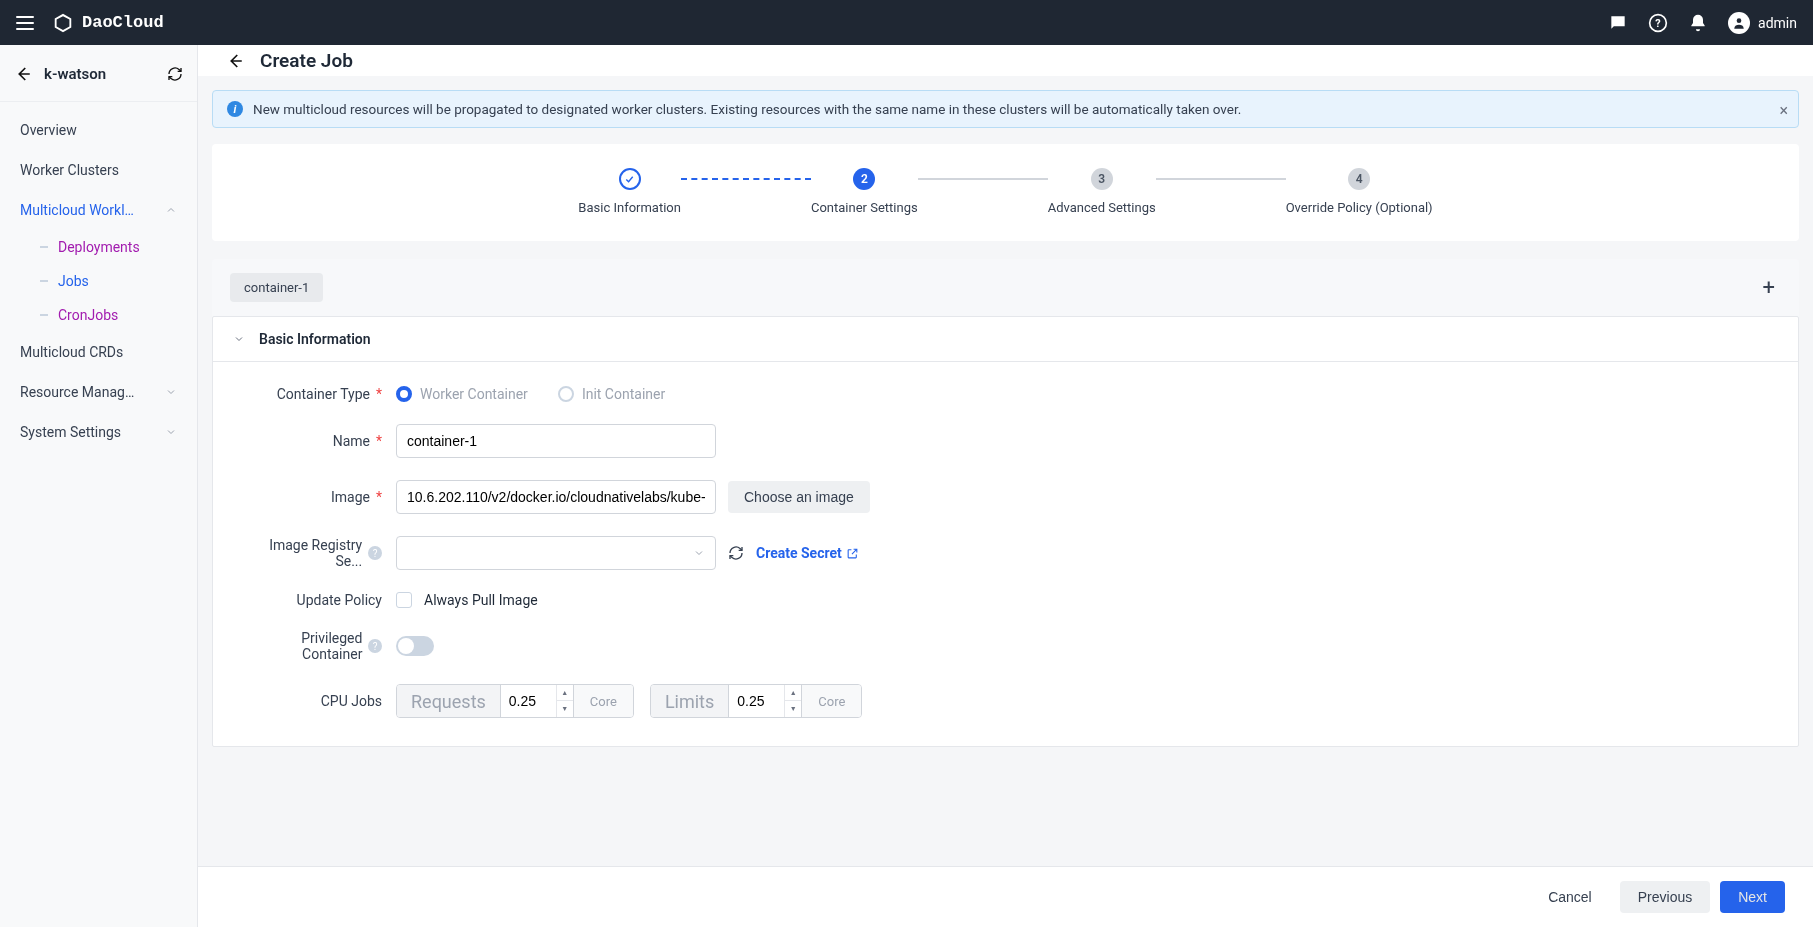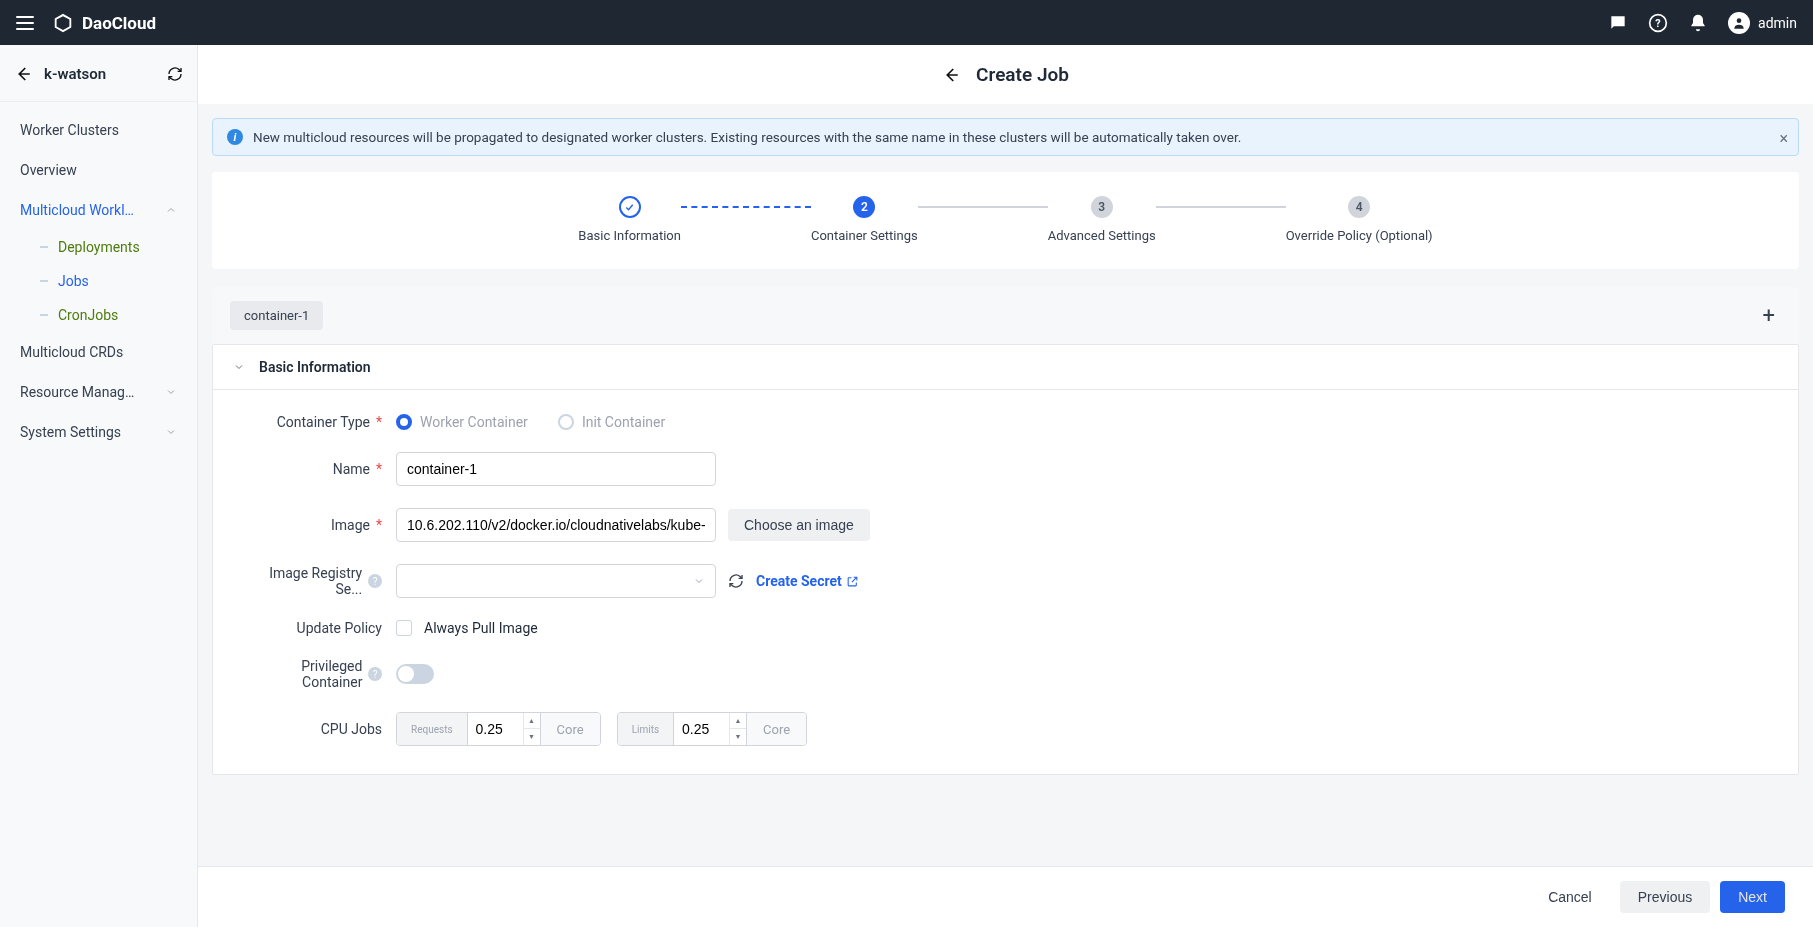--- a/index.html
+++ b/index.html
@@ -1,42 +1,42 @@
 <!DOCTYPE html>
 <html><head>
 <meta charset="utf-8">
 <style>
 * { box-sizing: border-box; margin: 0; padding: 0; }
 body { font-family: -apple-system, BlinkMacSystemFont, "Segoe UI", Roboto, sans-serif; font-size: 14px; color: #1f2937; background: #fff; }
 .topbar { height: 45px; background: #1f2733; color: #fff; display: flex; align-items: center; padding: 0 16px; justify-content: space-between; }
-.topbar-left { display: flex; align-items: center; gap: 18px; }
+.topbar-left { display: flex; align-items: center; gap: 18px; font-family: Liberation Mono, monospace; }
 .topbar-right { display: flex; align-items: center; gap: 20px; }
 .hamburger { display: flex; flex-direction: column; gap: 4px; cursor: pointer; }
 .hamburger span { width: 18px; height: 2px; background: #fff; border-radius: 1px; }
 .brand { display: flex; align-items: center; gap: 8px; font-weight: 700; font-size: 17px; }
 .brand-logo { width: 22px; height: 22px; }
 .top-icon { width: 20px; height: 20px; fill: #fff; cursor: pointer; }
 .user-chip { display: flex; align-items: center; gap: 8px; cursor: pointer; }
 .avatar-circle { width: 22px; height: 22px; border-radius: 50%; background: #fff; display: flex; align-items: center; justify-content: center; }
 .avatar-circle svg { width: 14px; height: 14px; fill: #1f2733; }
 .layout { display: flex; height: calc(100vh - 45px); }
 .sidebar { width: 198px; background: #f8f9fa; border-right: 1px solid #e5e7eb; display: flex; flex-direction: column; padding-top: 14px; }
 .sidebar-header { display: flex; align-items: center; justify-content: space-between; padding: 6px 14px 18px; border-bottom: 1px solid #eceef1; margin-bottom: 8px; gap: 47px; }
 .sidebar-header-left { display: flex; align-items: center; gap: 12px; }
 .back-arrow { width: 18px; height: 18px; cursor: pointer; }
 .cluster-name { font-weight: 600; font-size: 15px; }
 .refresh-icon { width: 16px; height: 16px; cursor: pointer; }
 .nav-item { padding: 12px 20px; font-size: 14px; color: #374151; cursor: pointer; display: flex; align-items: center; justify-content: space-between; }
 .nav-item.active { color: #2563eb; background: #eef2ff00; }
-.nav-sub { padding: 9px 20px 9px 40px; font-size: 14px; color: #4d7c0f; cursor: pointer; display: flex; align-items: center; gap: 10px; }
+.nav-sub { padding: 9px 20px 9px 40px; font-size: 14px; color: #a21caf; cursor: pointer; display: flex; align-items: center; gap: 10px; }
 .nav-sub::before { content: ""; width: 8px; height: 2px; background: #cbd5e1; }
 .nav-sub.active { color: #2563eb; }
 .chevron { width: 12px; height: 12px; }
 .main { flex: 1; background: #fff; display: flex; flex-direction: column; overflow: hidden; }
-.page-header { display: flex; align-items: center; gap: 16px; padding: 18px 28px; justify-content: center; }
+.page-header { display: flex; align-items: center; gap: 16px; padding: 4px 28px; }
 .page-title { font-size: 19px; font-weight: 600; }
 .content-scroll { flex: 1; overflow-y: auto; padding: 0 0 10px; background: #f5f6f8; }
 .alert { margin: 14px 14px 16px; background: #e8f3fd; border: 1px solid #b8dcf5; border-radius: 4px; padding: 10px 14px; display: flex; align-items: center; gap: 10px; font-size: 13.5px; color: #374151; position: relative; }
 .alert-icon { width: 16px; height: 16px; border-radius: 50%; background: #2f88e2; color: #fff; display: flex; align-items: center; justify-content: center; font-size: 11px; font-style: italic; font-weight: bold; flex-shrink: 0; }
 .alert-close { position: absolute; right: 10px; top: 10px; cursor: pointer; color: #6b7280; font-size: 16px; }
 .stepper-card { background: #fff; margin: 0 14px 18px; border-radius: 4px; padding: 24px 0 26px; }
 .stepper { display: flex; align-items: flex-start; justify-content: center; gap: 0; }
 .step { display: flex; flex-direction: column; align-items: center; gap: 10px; position: relative; }
 .step-circle { width: 22px; height: 22px; border-radius: 50%; display: flex; align-items: center; justify-content: center; font-size: 12px; font-weight: 600; }
 .step-circle.done { border: 2px solid #2563eb; color: #2563eb; background: #fff; }
@@ -67,21 +67,21 @@
 .radio-label { font-size: 14px; color: #9ca3af; }
 .text-input { height: 34px; border: 1px solid #d1d5db; border-radius: 4px; padding: 0 10px; font-size: 14px; width: 320px; outline: none; }
 .btn-gray { background: #eef0f2; border: none; border-radius: 4px; padding: 8px 16px; font-size: 14px; color: #374151; cursor: pointer; }
 .select-input { height: 34px; border: 1px solid #d1d5db; border-radius: 4px; padding: 0 28px 0 10px; width: 320px; background: #fff; position: relative; display: flex; align-items: center; cursor: pointer; }
 .select-caret { position: absolute; right: 10px; top: 50%; transform: translateY(-50%); }
 .link-blue { color: #2563eb; font-size: 14px; text-decoration: none; display: flex; align-items: center; gap: 4px; cursor: pointer; font-weight: bold; }
 .checkbox { width: 16px; height: 16px; border: 1.5px solid #cbd5e1; border-radius: 3px; cursor: pointer; }
 .switch { width: 38px; height: 20px; background: #cbd5e1; border-radius: 10px; position: relative; cursor: pointer; }
 .switch-knob { width: 16px; height: 16px; background: #fff; border-radius: 50%; position: absolute; top: 2px; left: 2px; }
 .quota-group { display: flex; align-items: center; border: 1px solid #d1d5db; border-radius: 4px; overflow: hidden; height: 34px; }
-.quota-label { padding: 0 14px; background: #f3f4f6; color: #9ca3af; font-size: 10px; height: 100%; display: flex; align-items: center; border-right: 1px solid #d1d5db; }
+.quota-label { padding: 0 14px; background: #f3f4f6; color: #9ca3af; font-size: 18px; height: 100%; display: flex; align-items: center; border-right: 1px solid #d1d5db; }
 .quota-input { border: none; width: 55px; padding: 0 8px; font-size: 14px; outline: none; height: 100%; }
 .quota-stepper { display: flex; flex-direction: column; border-left: 1px solid #e5e7eb; border-right: 1px solid #d1d5db; height: 100%; }
 .quota-stepper span { width: 16px; height: 50%; display: flex; align-items: center; justify-content: center; font-size: 7px; color: #6b7280; cursor: pointer; }
 .quota-stepper span:first-child { border-bottom: 1px solid #e5e7eb; }
 .quota-unit { padding: 0 16px; color: #9ca3af; font-size: 13px; background: #f8f9fa; height: 100%; display: flex; align-items: center; }
 .footer-bar { border-top: 1px solid #e5e7eb; padding: 14px 28px; display: flex; justify-content: flex-end; gap: 10px; background: #fff; }
 .btn { padding: 8px 18px; border-radius: 4px; font-size: 14px; cursor: pointer; border: none; }
 .btn-text { background: transparent; color: #374151; }
 .btn-secondary { background: #eef0f2; color: #374151; }
 .btn-primary { background: #2563eb; color: #e5e5e5; }
@@ -136,24 +136,24 @@
             <path d="M15 4l-8 8 8 8M7 12h14"></path>
           </svg>
         <span class="cluster-name">k-watson</span>
       </div>
       <svg class="refresh-icon" viewBox="0 0 24 24" fill="none" stroke="#111" stroke-width="2">
           <path d="M3 12a9 9 0 0 1 15-6.7L21 8M21 12a9 9 0 0 1-15 6.7L3 16"></path>
           <path d="M21 3v5h-5M3 21v-5h5"></path>
         </svg>
     </div>
     <div class="nav-item">
+        <span>Overview</span>
+      </div>
+    <div class="nav-item">
         <span>Worker Clusters</span>
-      </div>
-    <div class="nav-item">
-        <span>Overview</span>
       </div>
     <div class="nav-item active">
       <span class="ellipsis">Multicloud Worklo...</span>
       <svg class="chevron" viewBox="0 0 24 24" fill="none" stroke="#9ca3af" stroke-width="2">
           <path d="M6 15l6-6 6 6"></path>
         </svg>
     </div>
     <div class="nav-sub">
         <span>Deployments</span>
       </div>

